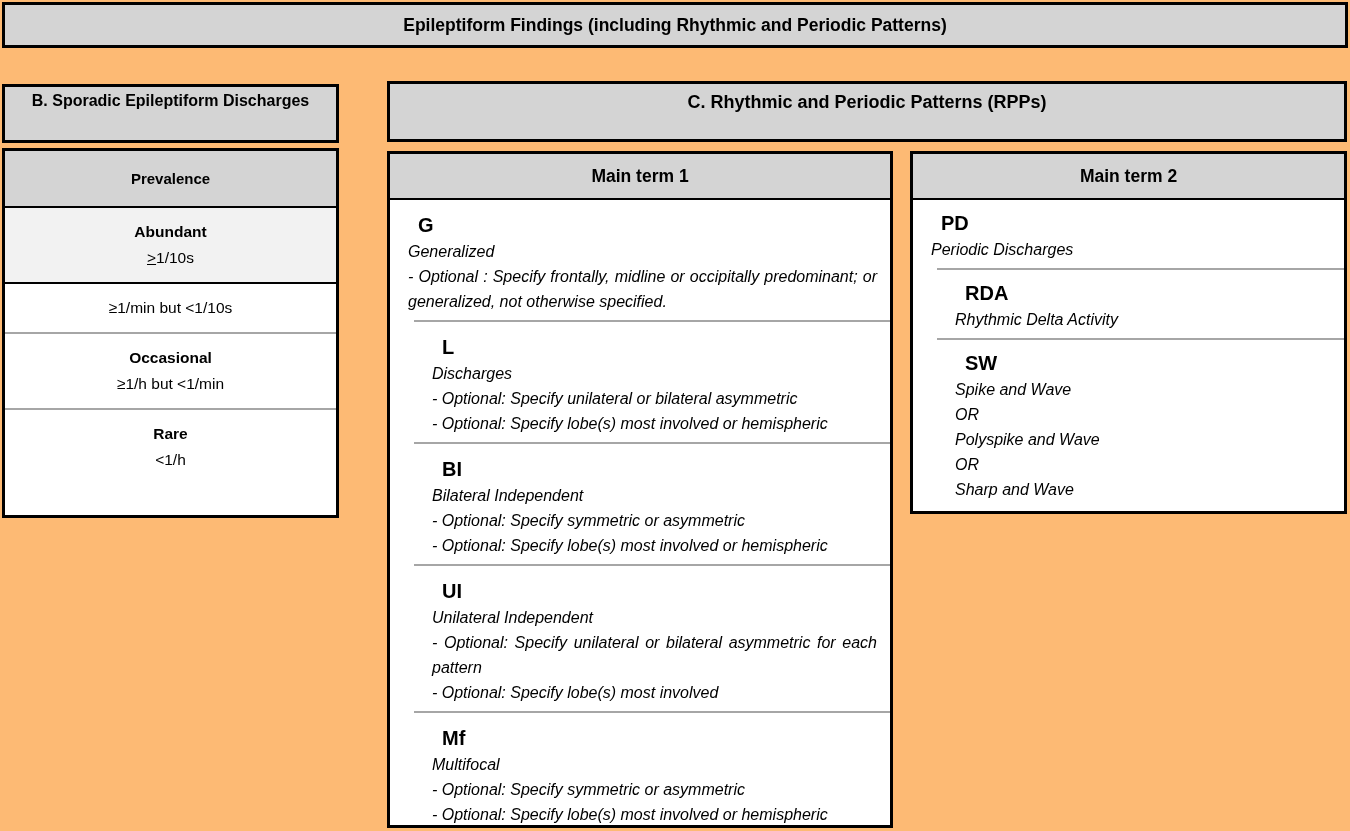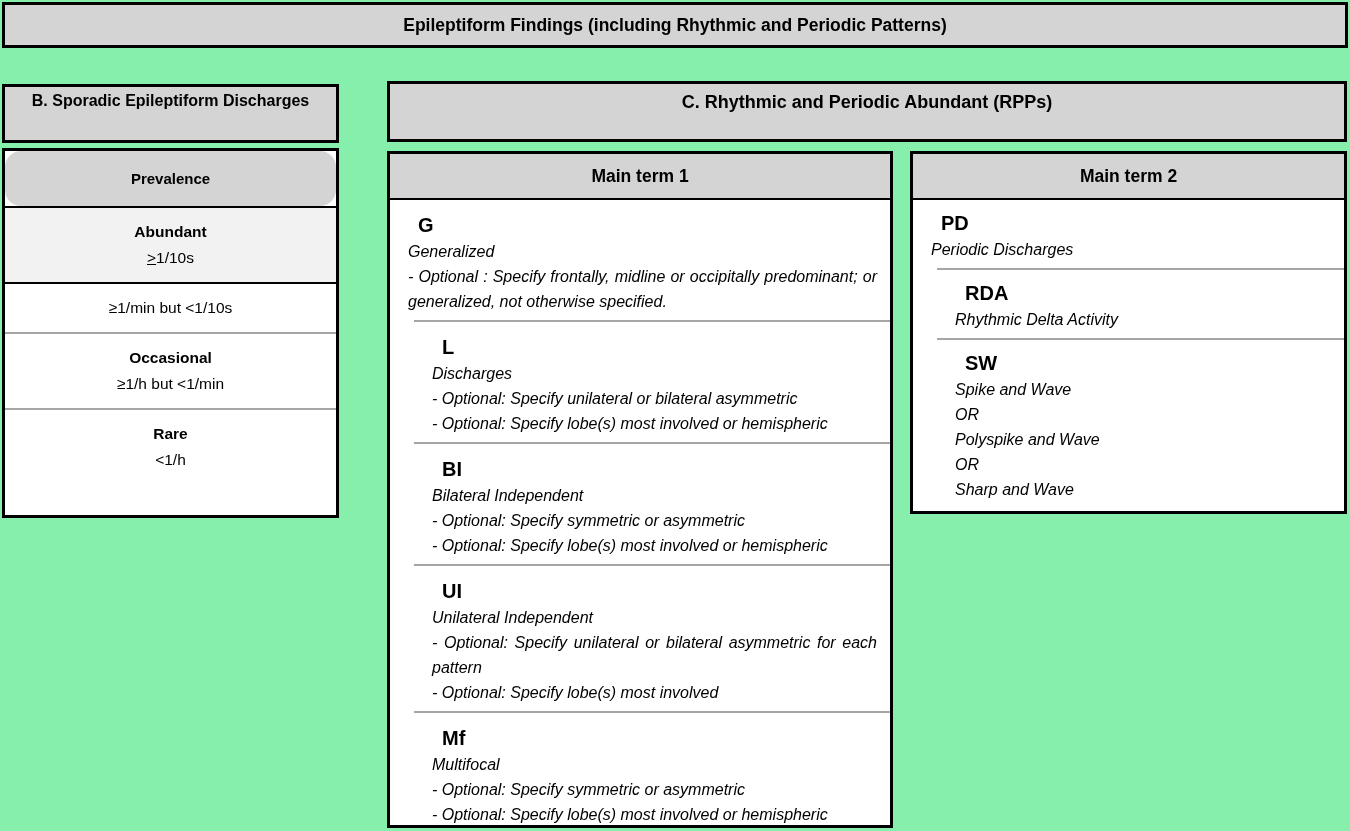--- a/index.html
+++ b/index.html
@@ -1,18 +1,18 @@
 <!DOCTYPE html>
 <html><head>
 <meta charset="utf-8">
 <style>
   * { margin:0; padding:0; box-sizing:border-box; }
   html,body { background:#ffffff; }
   body { font-family:"Liberation Sans","DejaVu Sans",sans-serif; color:#000; }
-  #canvas { position:relative; width:1350px; height:831px; background:#86efac; overflow:hidden; }
+  #canvas { position:relative; width:1350px; height:831px; background:#fdba74; overflow:hidden; }
 
   .gray-box { background:#d4d4d4; border:3px solid #000; }
 
   .banner {
     position:absolute; left:2px; top:2px; width:1346px; height:46px;
     display:flex; align-items:center; justify-content:center;
     font-size:17.5px; font-weight:700;
   }
 
   .b-title {
@@ -21,21 +21,21 @@
     padding-top:2px;
   }
 
   .b-table {
     position:absolute; left:2px; top:148px; width:337px; height:370px;
     border:3px solid #000; background:#fff; overflow:hidden;
   }
   .prev-header {
     height:55px; background:#d4d4d4;
     display:flex; align-items:center; justify-content:center;
-    font-weight:700; font-size:15px;border-radius:16px;
+    font-weight:700; font-size:15px;
   }
   .prev-row { text-align:center; font-size:15.5px; line-height:26px; padding:11px 4px; }
   .prev-row .rowlabel { font-weight:700; }
   .prev-row { border-top:2px solid #a6a6a6; }
   .prev-row.highlight { background:#f2f2f2; border-top:2px solid #000; border-bottom:2px solid #000; }
   .prev-row.highlight + .prev-row { border-top:none; }
   .u-char { text-decoration:underline; }
 
   .c-header {
     position:absolute; left:387px; top:81px; width:960px; height:61px;
@@ -90,21 +90,21 @@
       <div>≥1/h but &lt;1/min</div>
     </div>
 
     <div class="prev-row">
       <div class="rowlabel">Rare</div>
       <div>&lt;1/h</div>
     </div>
   </div>
 
   <div class="c-header gray-box">
-    <span>C. Rhythmic and Periodic Abundant (RPPs)</span>
+    <span>C. Rhythmic and Periodic Patterns (RPPs)</span>
   </div>
 
   <div class="mt mt1">
     <div class="mt-header">
       <span>Main term 1</span>
     </div>
 
     <div class="entry">
       <div class="abbr">G</div>
       <div class="iline">Generalized</div>

